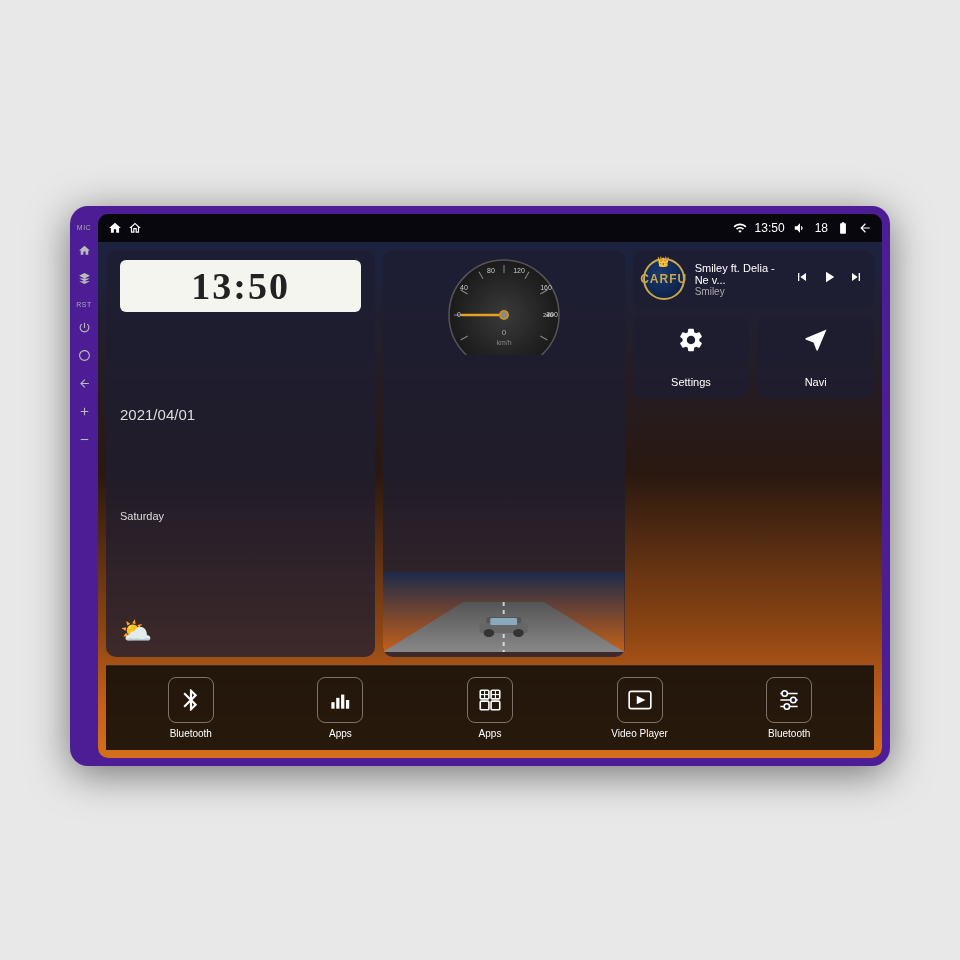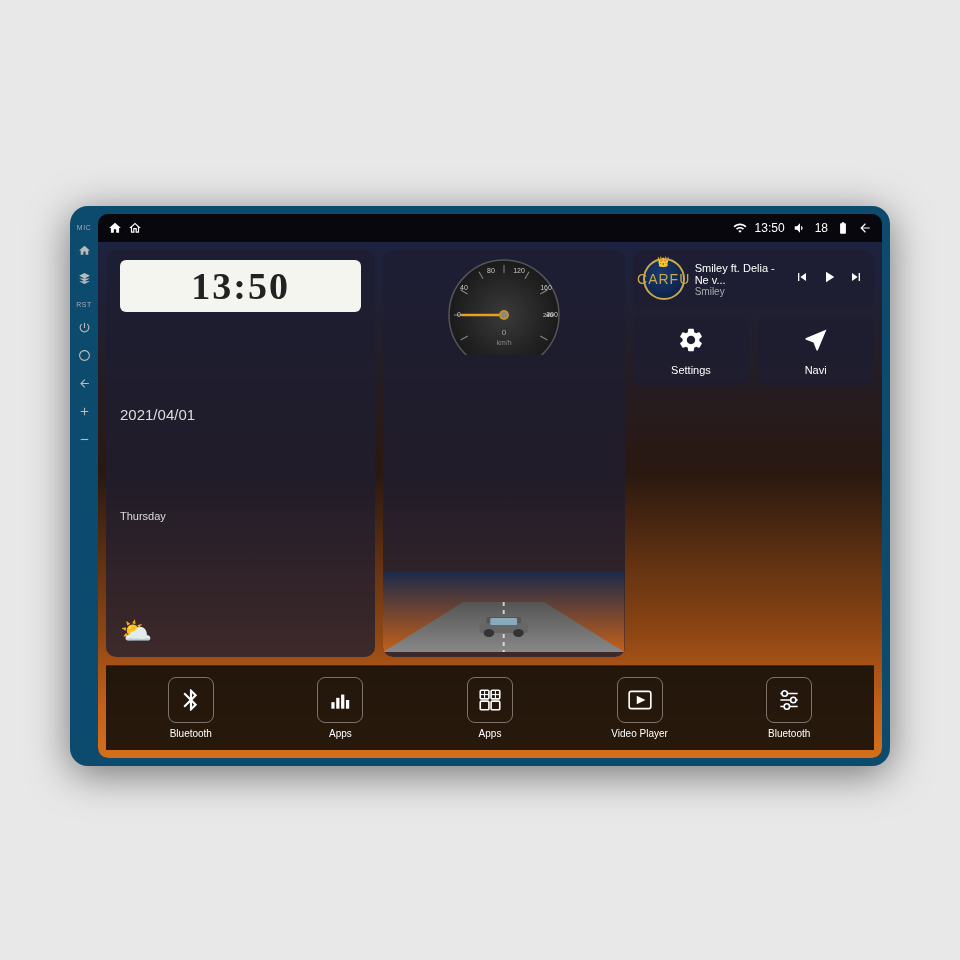--- a/index.html
+++ b/index.html
@@ -9,21 +9,21 @@
       background: #e8e8e8;
       display: flex;
       align-items: center;
       justify-content: center;
       font-family: 'Arial', sans-serif;
     }
 
     .device-outer {
       width: 820px;
       height: 560px;
-      background: #0c4a6e;
+      background: #4c1d95;
       border-radius: 18px;
       box-shadow: 0 8px 40px rgba(0,0,0,0.5);
       position: relative;
       display: flex;
       flex-direction: row;
       align-items: stretch;
       margin-top: 12px;
     }
 
     
@@ -217,23 +217,23 @@
       position: relative;
     }
 
     .music-logo-crown {
       position: absolute;
       top: -4px;
       font-size: 10px;
     }
 
     .carfu-text {
-      font-size: 14px;
+      font-size: 12px;
       color: #c9a84c;
-      font-weight: normal;
+      font-weight: bold;
       letter-spacing: 1px;
     }
 
     .music-info {
       flex: 1;
     }
 
     .music-title {
       color: #fff;
       font-size: 11px;
@@ -268,21 +268,21 @@
 
     .settings-widget, .navi-widget {
       background: rgba(30,30,50,0.75);
       border-radius: 10px;
       padding: 10px;
       flex: 1;
       display: flex;
       flex-direction: column;
       align-items: center;
       justify-content: center;
-      gap: 4px;
+      gap: 16px;
       cursor: pointer;
     }
 
     .widget-icon {
       font-size: 22px;
       color: #fff;
     }
 
     .widget-label {
       color: #fff;
@@ -434,21 +434,21 @@
 
     <div class="main-content">
 
       <div class="widgets-row">
 
         <div class="clock-widget">
           <div class="clock-display">
             <div class="clock-time">13:50</div>
           </div>
           <div class="clock-date">2021/04/01</div>
-          <div class="clock-day">Thursday</div>
+          <div class="clock-day">Saturday</div>
           <div class="weather-icon">⛅</div>
         </div>
 
         <div class="speed-widget">
           <div class="speedo-container">
             <svg width="140" height="100" viewBox="0 0 140 100">
 
               <defs>
                 <radialGradient id="speedo-bg" cx="50%" cy="50%" r="50%">
                   <stop offset="0%" stop-color="#3a3a3a"></stop>

